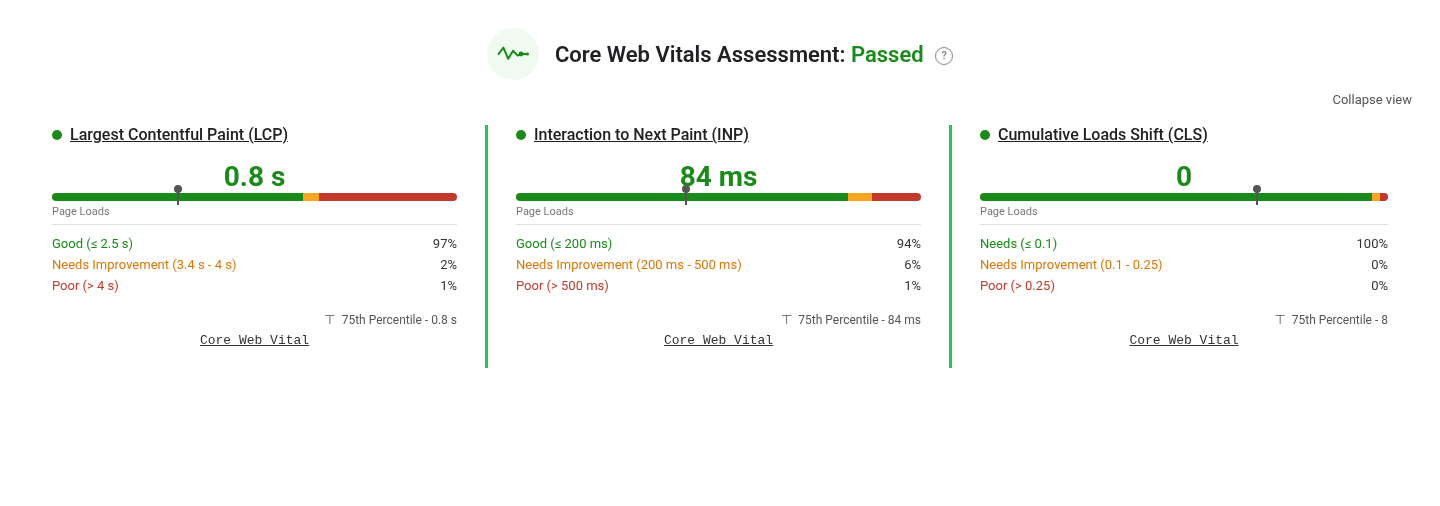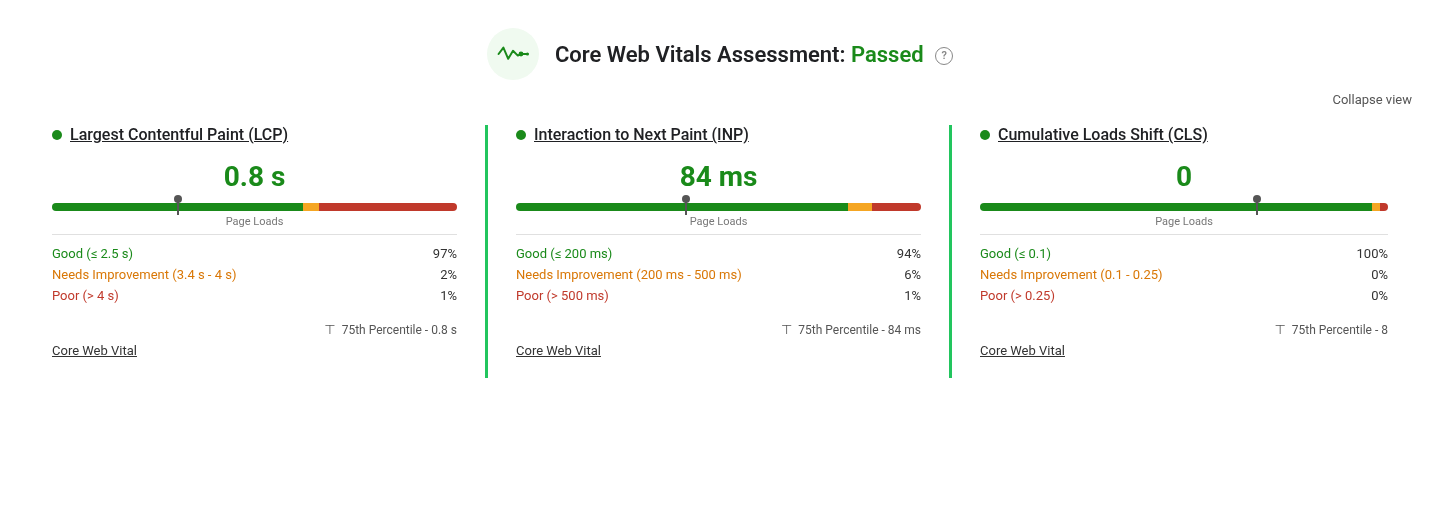--- a/index.html
+++ b/index.html
@@ -105,21 +105,20 @@
       border-radius: 50%;
       background: #1a8a1a;
       flex-shrink: 0;
     }
 
     .metric-value {
       text-align: center;
       font-size: 28px;
       font-weight: 700;
       color: #1a8a1a;
-      margin-bottom: 10px;
     }
 
     .progress-bar-container {
       position: relative;
       height: 8px;
       margin-bottom: 4px;
     }
 
     .progress-track {
       display: flex;
@@ -158,21 +157,21 @@
       position: absolute;
       top: -4px;
       left: -3px;
       width: 8px;
       height: 8px;
       background: #555;
       border-radius: 50%;
     }
 
     .page-loads-label {
-      text-align: center;
+      text-align: left;
       font-size: 11px;
       color: #777;
       margin-bottom: 6px;
       margin-top: 4px;
     }
 
     .divider {
       border: none;
       border-top: 1px solid #e0e0e0;
       margin: 4px 0 8px;
@@ -203,22 +202,23 @@
       padding-top: 6px;
     }
 
     .percentile-icon {
       font-size: 13px;
       color: #555;
     }
 
     .cwv-link-row {
       display: flex;
-      justify-content: flex-start;
+      justify-content: center;
       margin-top: 6px;
+      font-family: Liberation Mono, monospace;
     }
 
     .cwv-link {
       font-size: 13px;
       color: #333;
       text-decoration: underline;
       cursor: pointer;
     }
   </style>
 </head>
@@ -326,21 +326,21 @@
         <div class="progress-track">
           <div class="track-good" style="width: 96%;"></div>
           <div class="track-needs" style="width: 2%;"></div>
           <div class="track-poor" style="width: 2%;"></div>
         </div>
         <div class="marker" style="left: 68%;"></div>
       </div>
       <div class="page-loads-label">Page Loads</div>
       <hr class="divider">
       <div class="stat-row">
-        <span class="stat-label-good">Good (≤ 0.1)</span>
+        <span class="stat-label-good">Needs (≤ 0.1)</span>
         <span class="stat-value">100%</span>
       </div>
       <div class="stat-row">
         <span class="stat-label-needs">Needs Improvement (0.1 - 0.25)</span>
         <span class="stat-value">0%</span>
       </div>
       <div class="stat-row">
         <span class="stat-label-poor">Poor (&gt; 0.25)</span>
         <span class="stat-value">0%</span>
       </div>

